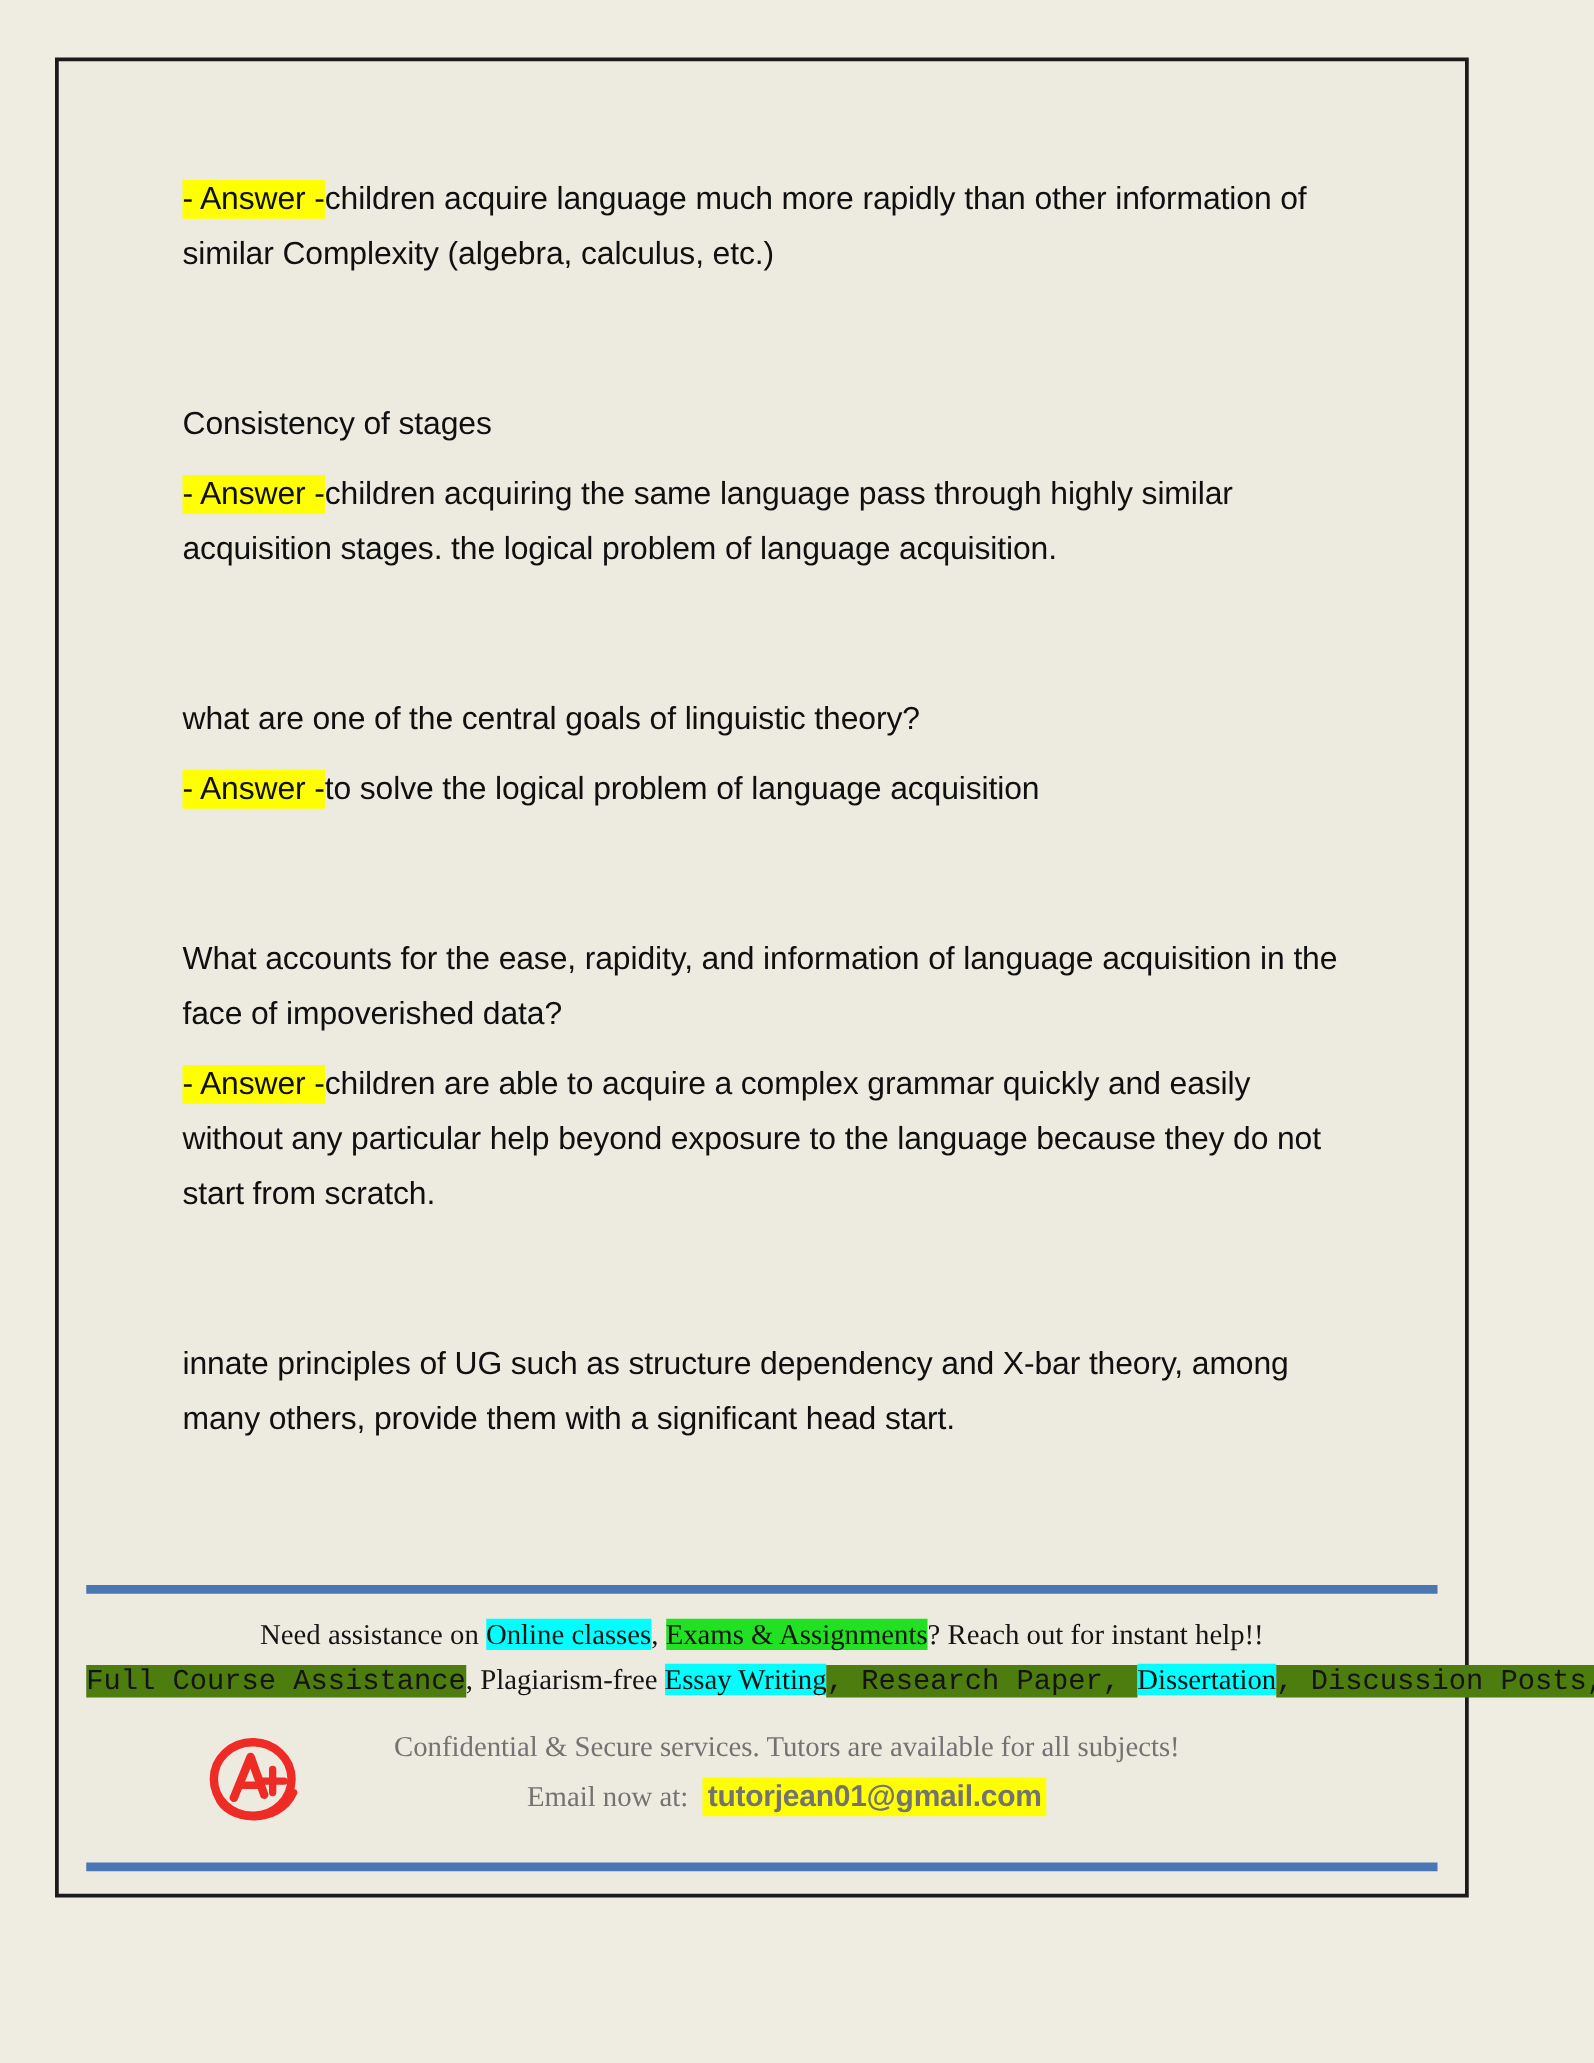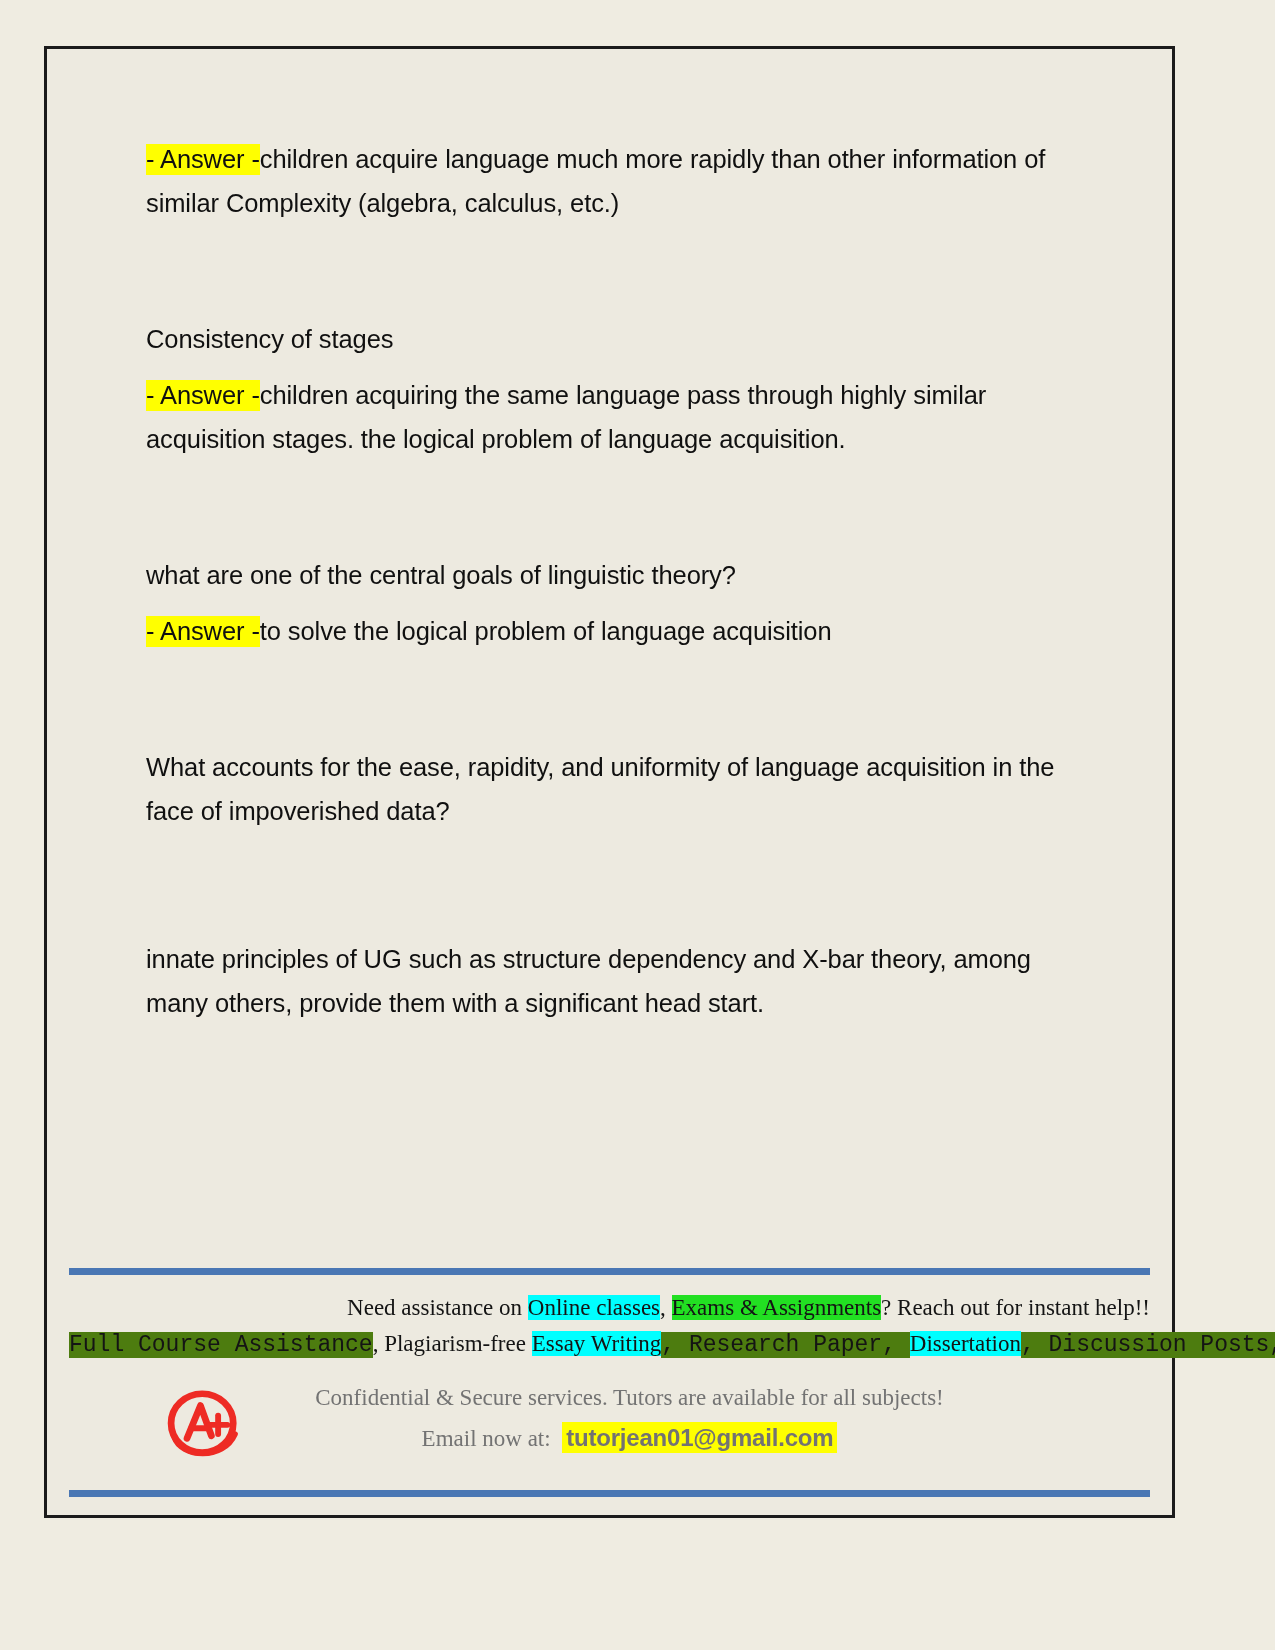--- a/index.html
+++ b/index.html
@@ -62,21 +62,21 @@
     background: #4a77b4;
     width: 100%;
   }
   .rule-top { margin-bottom: 16px; }
   .rule-bottom { margin-top: 16px; }
 
   .promo {
     font-family: "Liberation Serif", serif;
     font-size: 23px;
     color: #141414;
-    text-align: right;
+    text-align: center;
     line-height: 34px;
   }
   .promo-line1 { margin-bottom: 2px; }
   .promo-line2 { white-space: nowrap; }
 
   .hl-cyan   { background: #00ffff; }
   .hl-green  { background: #22e022; }
   .hl-yel    { background: #4d7c0f; font-family: Liberation Mono, monospace; }
 
   .contact {
@@ -130,24 +130,25 @@
     <div class="gap-lg"></div>
 
     <p class="para">what are one of the central goals of linguistic theory?</p>
 
     <div class="gap-sm"></div>
 
     <p class="para"><span class="hl-yellow">- Answer -</span><span>to solve the logical problem of language acquisition</span></p>
 
     <div class="gap-lg"></div>
 
-    <p class="para">What accounts for the ease, rapidity, and uniformity of language acquisition in the face of impoverished data?</p>
+    <p class="para">What accounts for the ease, rapidity, and information of language acquisition in the face of impoverished data?</p>
 
     <div class="gap-sm"></div>
 
+    <p class="para"><span class="hl-yellow">- Answer -</span><span>children are able to acquire a complex grammar quickly and easily without any particular help beyond exposure to the language because they do not start from scratch.</span></p>
 
     <div class="gap-lg"></div>
 
     <p class="para">innate principles of UG such as structure dependency and X-bar theory, among many others, provide them with a significant head start.</p>
 
   </div>
 
   <div class="footer">
 
     <div class="rule rule-top"></div>

